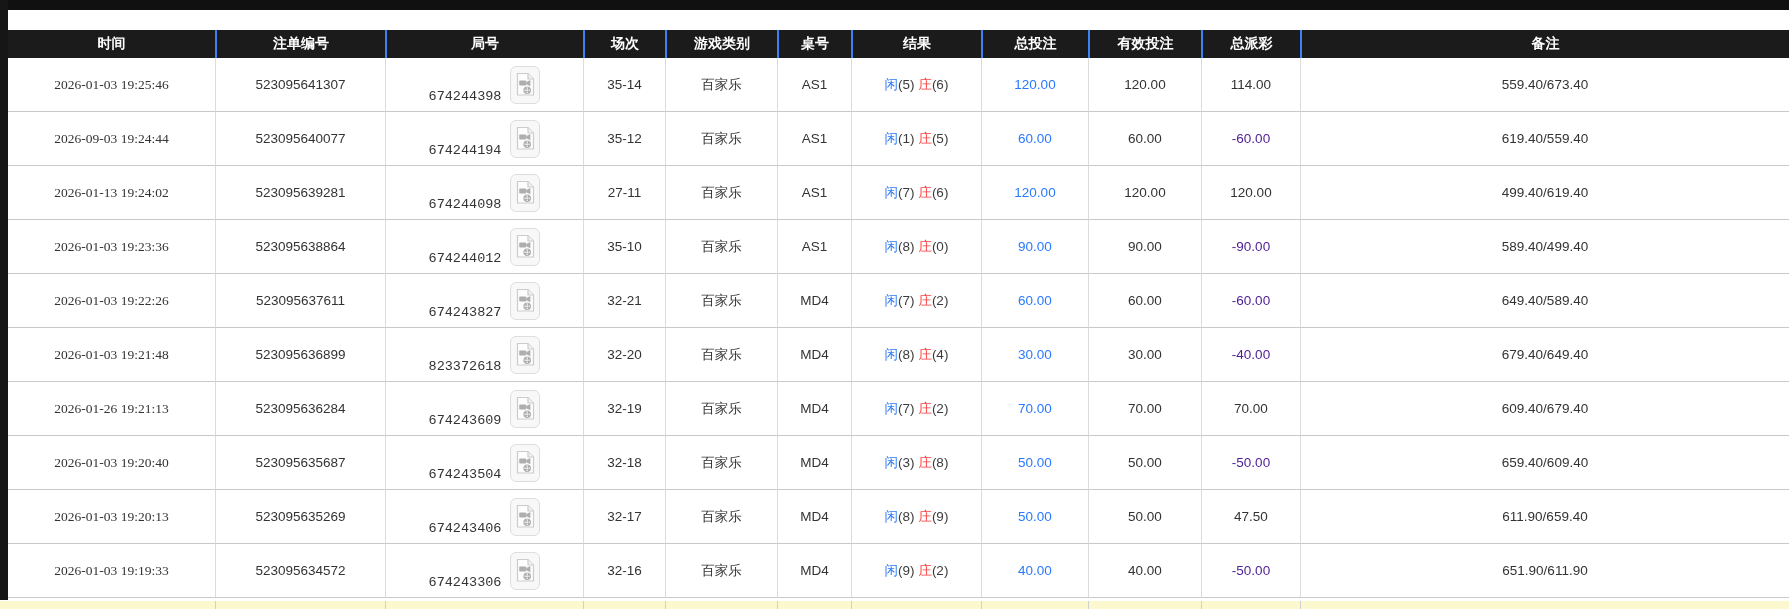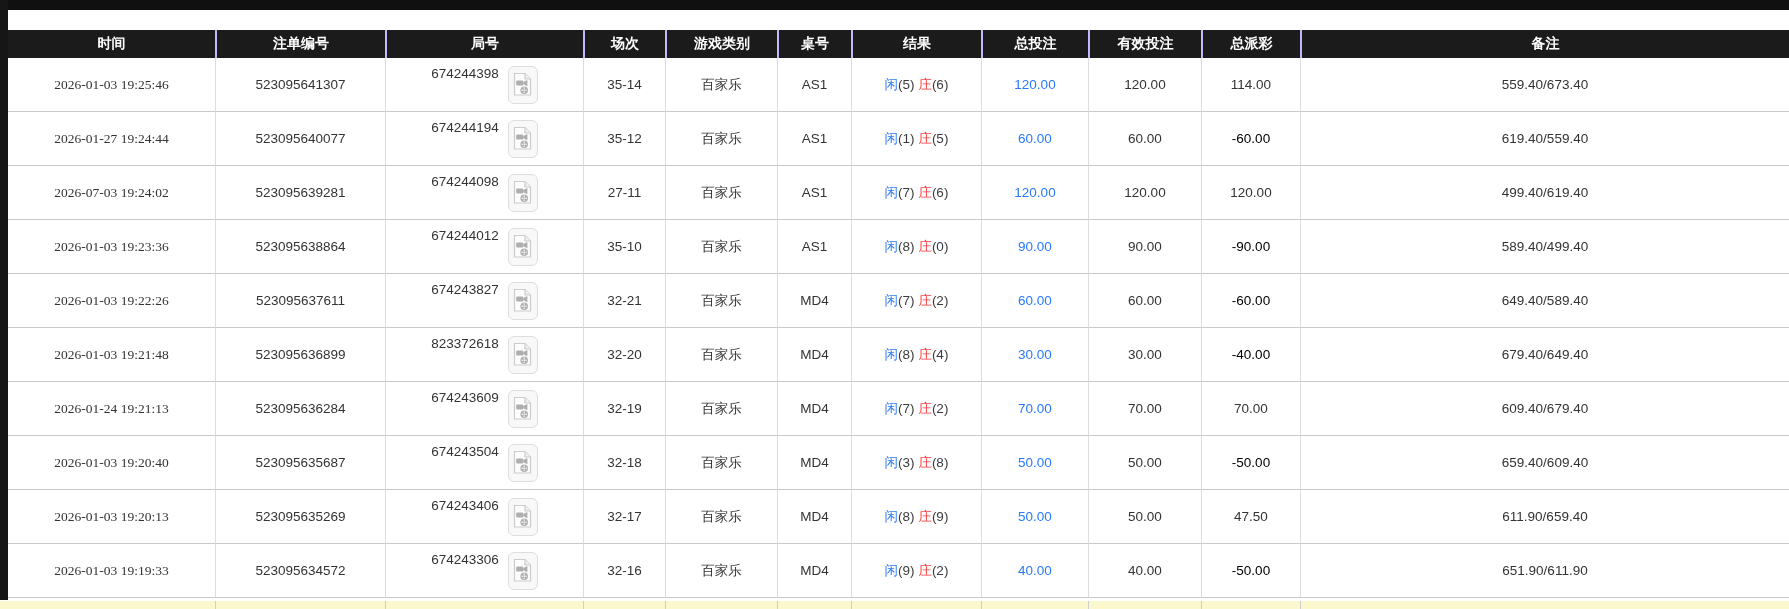--- a/index.html
+++ b/index.html
@@ -53,50 +53,51 @@
   col.c-remark { width: 489px; }
 
   thead th {
     background: #1b1b1b;
     color: #ffffff;
     font-size: 14px;
     font-weight: bold;
     height: 28px;
     text-align: center;
     vertical-align: middle;
-    border-left: 2px solid #c4b5fd;
+    border-left: 2px solid #3b82f6;
     white-space: nowrap;
   }
   thead th:first-child { border-left: none; margin-top: 47px; }
 
   tbody td {
     height: 54px;
     background: #ffffff;
     border-bottom: 1px solid #c9c9c9;
     border-left: 1px solid #dcdcdc;
     text-align: center;
     vertical-align: middle;
     font-size: 13.5px;
     color: #333333;
     white-space: nowrap;
   }
   tbody td:first-child { border-left: none; font-family: Liberation Serif, serif; }
 
   td.t-totalbet { color: #2979ff; }
-  td.t-payout.neg { color: #000000; }
+  td.t-payout.neg { color: #4c1d95; }
 
   .res-player { color: #2f7af5; }
   .res-banker { color: #fa3e3e; }
   .res-score  { color: #3c3c3c; }
 
   .round-inner {
     display: flex;
-    align-items: flex-start;
+    align-items: flex-end;
     justify-content: center;
     gap: 9px;
+    font-family: Liberation Mono, monospace;
   }
   .video-btn {
     display: inline-flex;
     align-items: center;
     justify-content: center;
     width: 30px;
     height: 38px;
     background: #f8f8f8;
     border: 1px solid #dedede;
     border-radius: 6px;
@@ -184,21 +185,21 @@
     <td class="t-result">
       <span class="res-player">闲</span><span class="res-score">(5)</span>
       <span class="res-banker">庄</span><span class="res-score">(6)</span>
     </td>
     <td class="t-totalbet">120.00</td>
     <td class="t-validbet">120.00</td>
     <td class="t-payout">114.00</td>
     <td class="t-remark">559.40/673.40</td>
   </tr>
           <tr>
-    <td class="t-time">2026-01-27 19:24:44</td>
+    <td class="t-time">2026-09-03 19:24:44</td>
     <td class="t-betid">523095640077</td>
     <td class="t-round">
       <div class="round-inner">
         <span>674244194</span>
         <span class="video-btn">
           <svg width="19" height="25" viewBox="0 0 19 25">
             <path d="M1.5 1.5 h10.5 l5.5 5.5 v16 h-16 z" fill="#fdfdfd" stroke="#cccccc" stroke-width="1.2"></path>
             <path d="M12 1.5 v5.5 h5.5" fill="#f0f0f0" stroke="#cccccc" stroke-width="1.2"></path>
             <rect x="3.2" y="8.6" width="7" height="5" rx="1" fill="#aeaeae"></rect>
             <path d="M10.2 10 l4.2 -2.1 v6.4 l-4.2 -2.1 z" fill="#aeaeae"></path>
@@ -218,21 +219,21 @@
     <td class="t-result">
       <span class="res-player">闲</span><span class="res-score">(1)</span>
       <span class="res-banker">庄</span><span class="res-score">(5)</span>
     </td>
     <td class="t-totalbet">60.00</td>
     <td class="t-validbet">60.00</td>
     <td class="t-payout neg">-60.00</td>
     <td class="t-remark">619.40/559.40</td>
   </tr>
           <tr>
-    <td class="t-time">2026-07-03 19:24:02</td>
+    <td class="t-time">2026-01-13 19:24:02</td>
     <td class="t-betid">523095639281</td>
     <td class="t-round">
       <div class="round-inner">
         <span>674244098</span>
         <span class="video-btn">
           <svg width="19" height="25" viewBox="0 0 19 25">
             <path d="M1.5 1.5 h10.5 l5.5 5.5 v16 h-16 z" fill="#fdfdfd" stroke="#cccccc" stroke-width="1.2"></path>
             <path d="M12 1.5 v5.5 h5.5" fill="#f0f0f0" stroke="#cccccc" stroke-width="1.2"></path>
             <rect x="3.2" y="8.6" width="7" height="5" rx="1" fill="#aeaeae"></rect>
             <path d="M10.2 10 l4.2 -2.1 v6.4 l-4.2 -2.1 z" fill="#aeaeae"></path>
@@ -354,21 +355,21 @@
     <td class="t-result">
       <span class="res-player">闲</span><span class="res-score">(8)</span>
       <span class="res-banker">庄</span><span class="res-score">(4)</span>
     </td>
     <td class="t-totalbet">30.00</td>
     <td class="t-validbet">30.00</td>
     <td class="t-payout neg">-40.00</td>
     <td class="t-remark">679.40/649.40</td>
   </tr>
           <tr>
-    <td class="t-time">2026-01-24 19:21:13</td>
+    <td class="t-time">2026-01-26 19:21:13</td>
     <td class="t-betid">523095636284</td>
     <td class="t-round">
       <div class="round-inner">
         <span>674243609</span>
         <span class="video-btn">
           <svg width="19" height="25" viewBox="0 0 19 25">
             <path d="M1.5 1.5 h10.5 l5.5 5.5 v16 h-16 z" fill="#fdfdfd" stroke="#cccccc" stroke-width="1.2"></path>
             <path d="M12 1.5 v5.5 h5.5" fill="#f0f0f0" stroke="#cccccc" stroke-width="1.2"></path>
             <rect x="3.2" y="8.6" width="7" height="5" rx="1" fill="#aeaeae"></rect>
             <path d="M10.2 10 l4.2 -2.1 v6.4 l-4.2 -2.1 z" fill="#aeaeae"></path>

